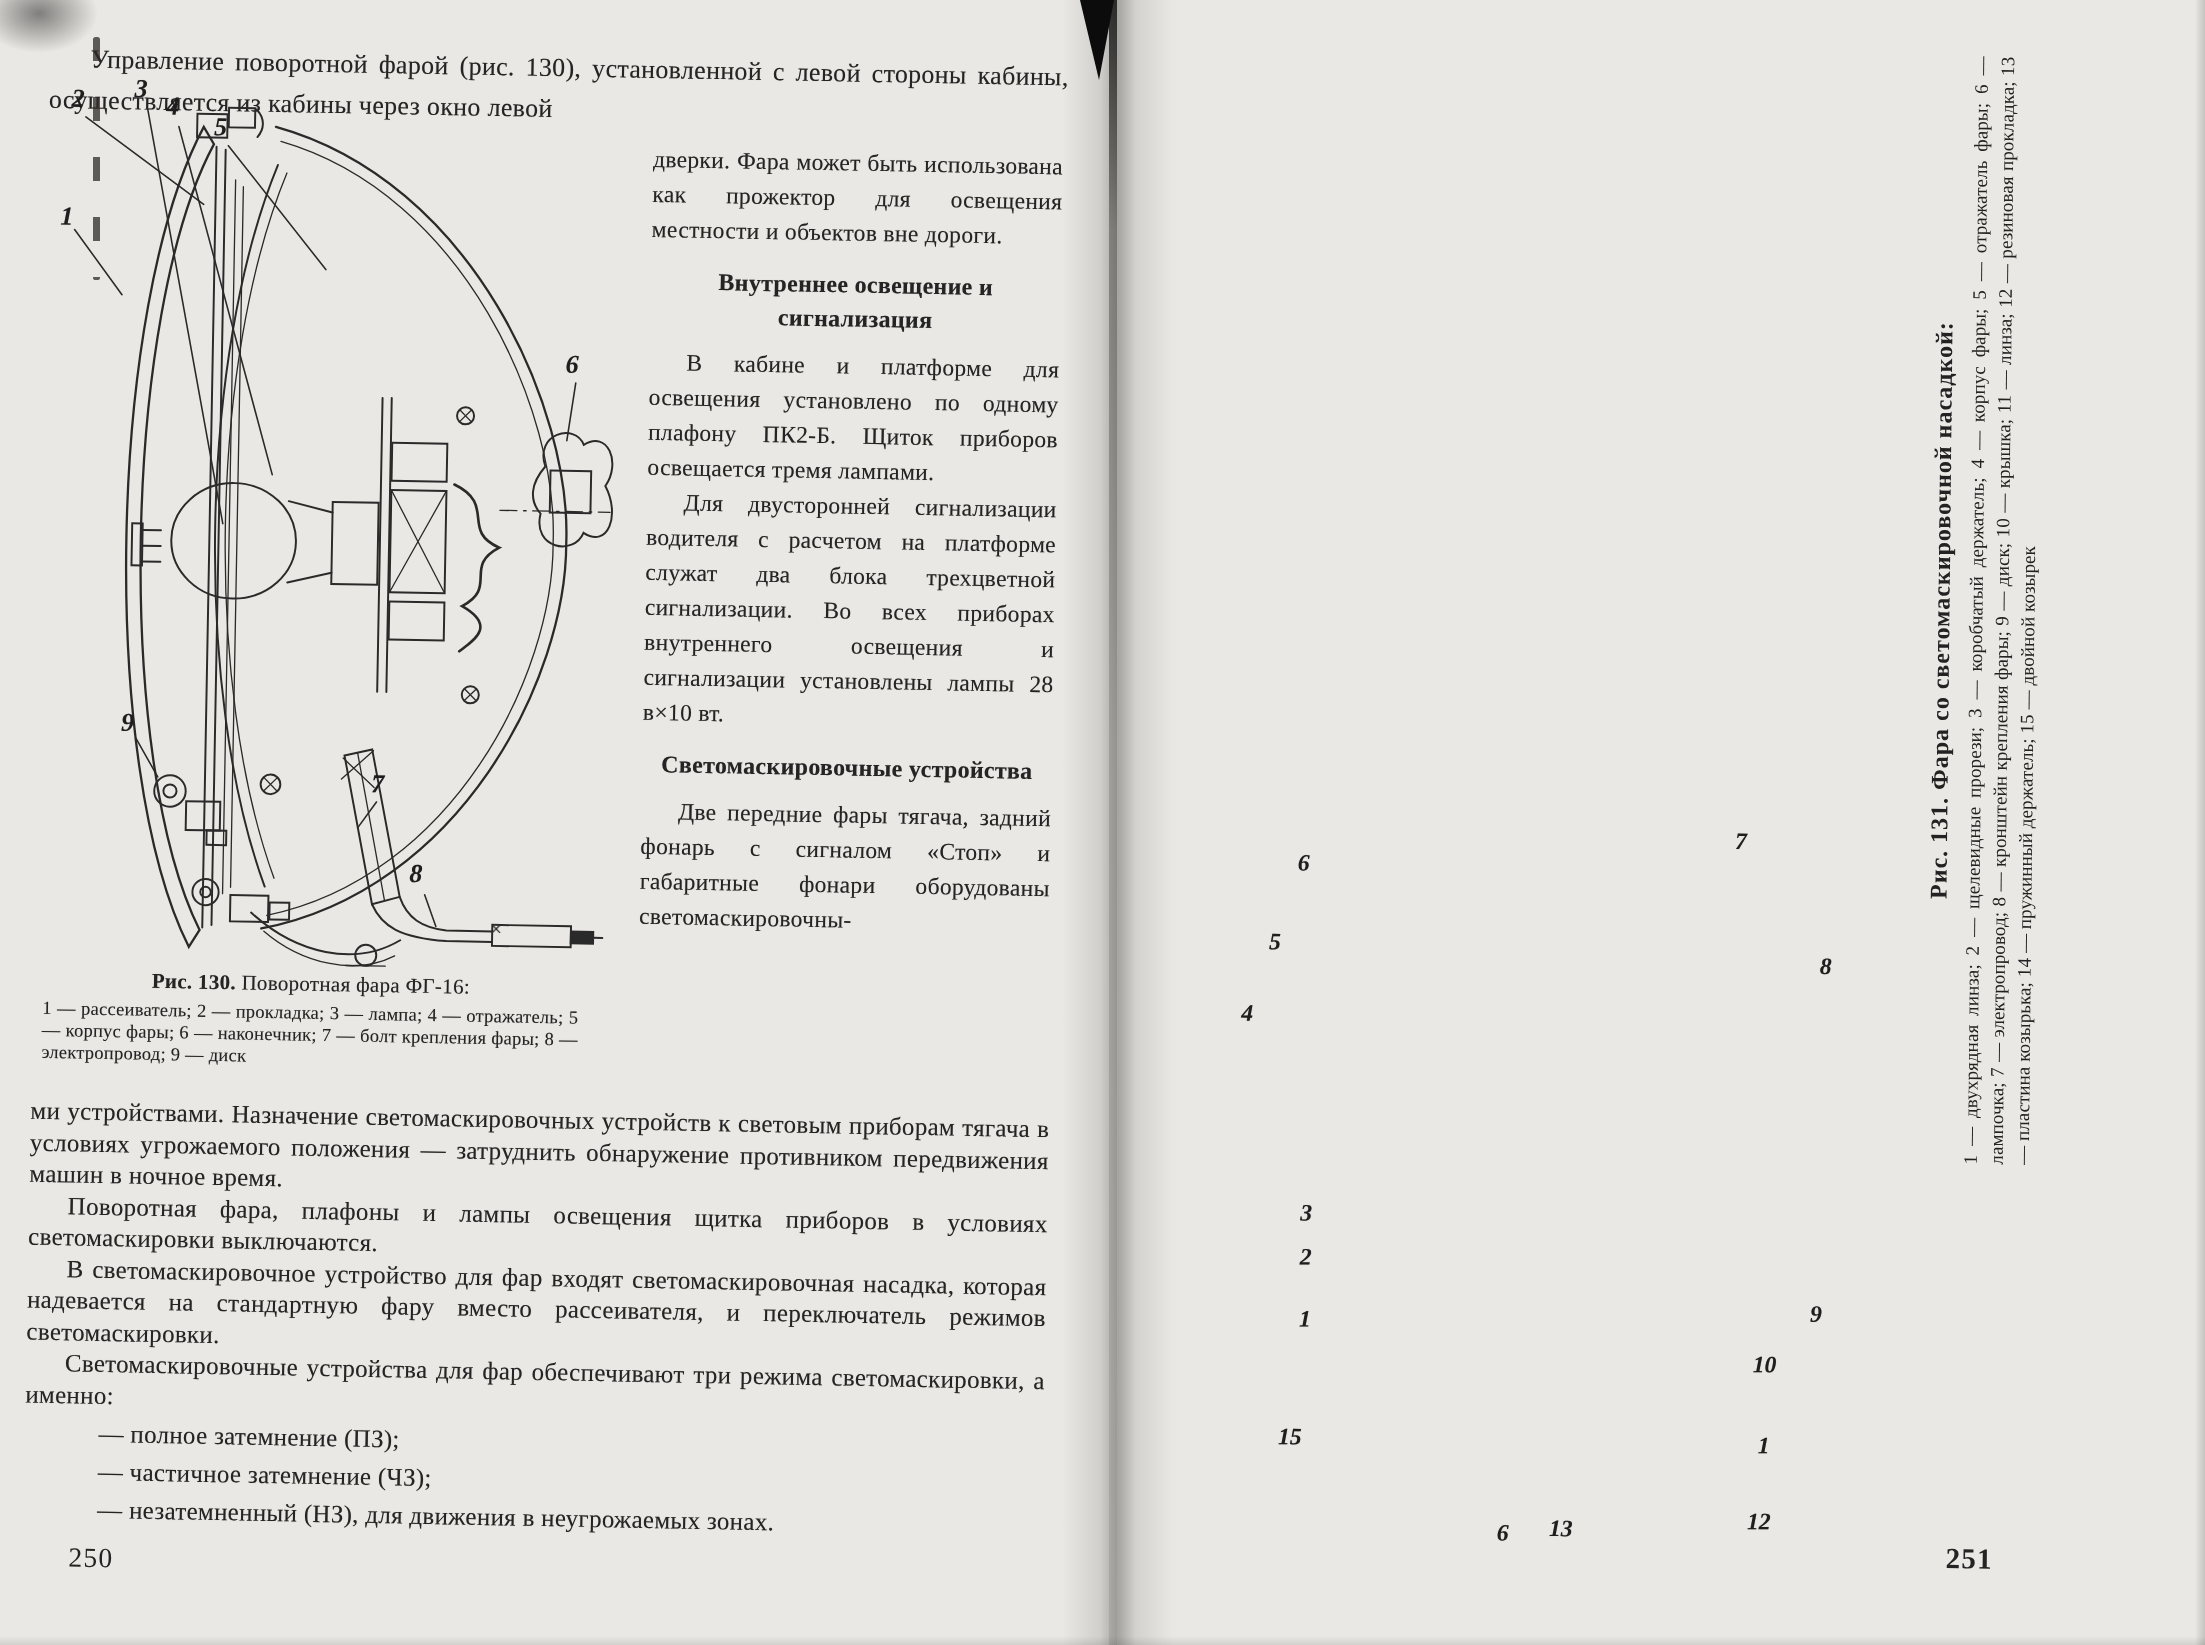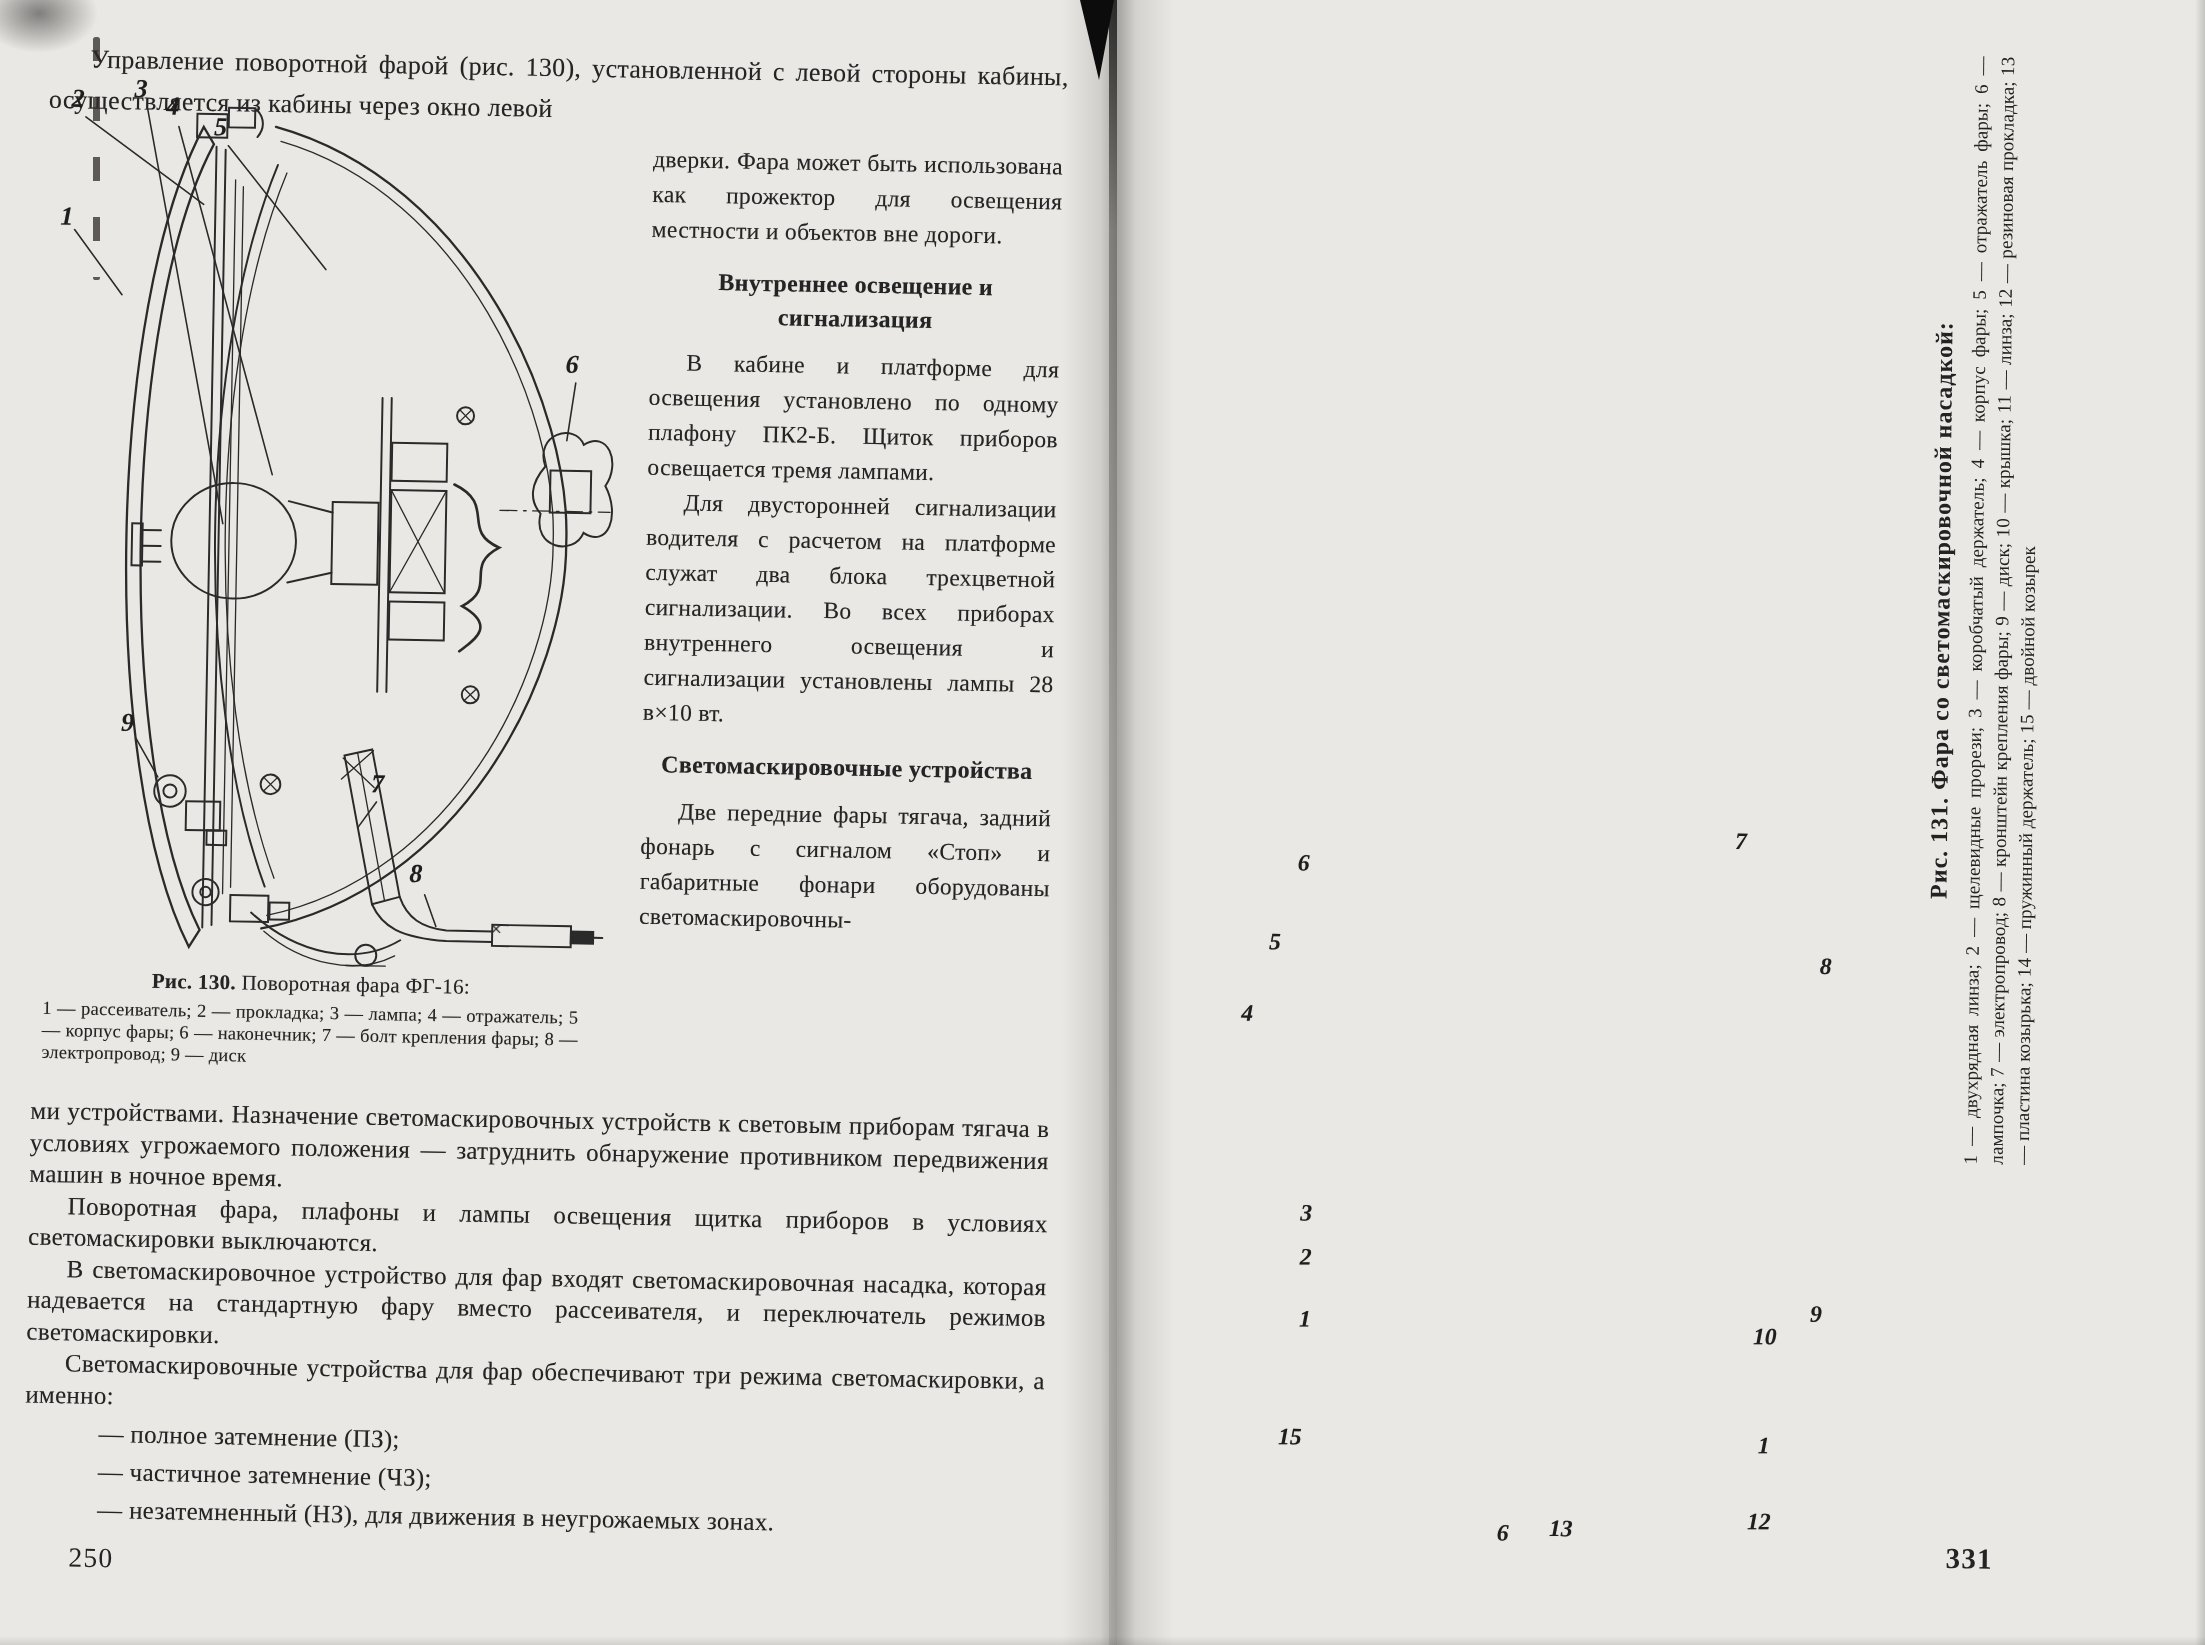--- a/index.html
+++ b/index.html
@@ -199,33 +199,33 @@
 
   <span class="callout co-s" style="left:215px;top:1323px;">1</span>
   <span class="callout co-s" style="left:215px;top:1261px;">2</span>
   <span class="callout co-s" style="left:215px;top:1217px;">3</span>
   <span class="callout co-s" style="left:154px;top:1018px;">4</span>
   <span class="callout co-s" style="left:181px;top:946px;">5</span>
   <span class="callout co-s" style="left:209px;top:867px;">6</span>
   <span class="callout co-s" style="left:646px;top:841px;">7</span>
   <span class="callout co-s" style="left:732px;top:965px;">8</span>
   <span class="callout co-s" style="left:726px;top:1313px;">9</span>
-  <span class="callout co-s" style="left:675px;top:1336px;">10</span>
+  <span class="callout co-s" style="left:675px;top:1364px;">10</span>
   <span class="callout co-s" style="left:675px;top:1445px;">1</span>
   <span class="callout co-s" style="left:671px;top:1521px;">12</span>
   <span class="callout co-s" style="left:473px;top:1530px;text-align:right;">13</span>
   <span class="callout co-s" style="left:415px;top:1535px;">6</span>
   <span class="callout co-s" style="left:201px;top:1441px;">15</span>
 
   <div class="vcap" style="left:830px;top:1160px;">
     <p class="t">Рис. 131. Фара со светомаскировочной насадкой:</p>
     <p class="lg">1 — двухрядная линза; 2 — щелевидные прорези; 3 — коробчатый держатель; 4 — корпус фары; 5 — отражатель фары; 6 — лампочка; 7 — электропровод; 8 — кронштейн крепления фары; 9 — диск; 10 — крышка; 11 — линза; 12 — резиновая прокладка; 13 — пластина козырька; 14 — пружинный держатель; 15 — двойной козырек</p>
   </div>
 
-  <div class="pagenum" id="pn-right" style="left:858px;">331</div>
+  <div class="pagenum" id="pn-right" style="left:858px;">251</div>
 </div>
 
 <div id="binding"></div>
 <div id="binding-core"></div>
 <div id="binding-wedge"></div>
 <div id="corner-smudge"></div>
 <div id="margin-dashes"></div>
 <div id="right-edge"></div>
 <div id="bottom-edge"></div>
 

